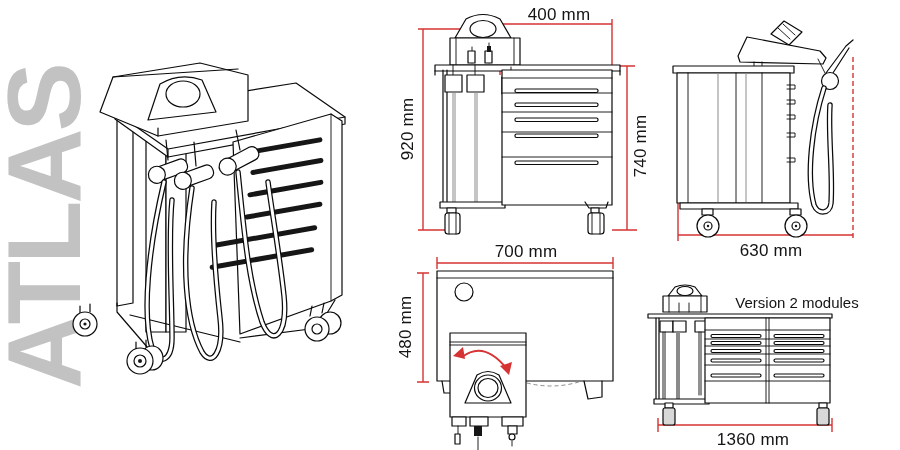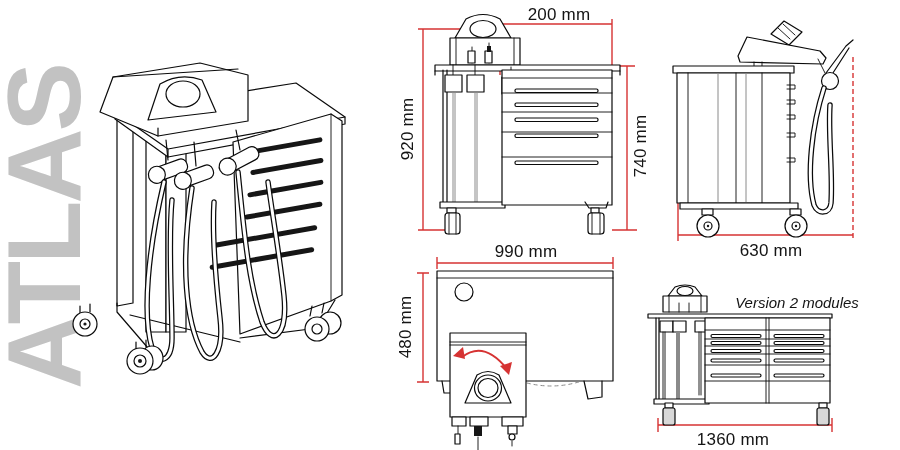--- a/index.html
+++ b/index.html
@@ -14,21 +14,21 @@
   .grayrod{stroke:var(--line-gray,#9a9a9a);stroke-width:4;fill:none;}
   .grayfill{fill:#d8d8d8;}
   .red{stroke:var(--dimension-red,#d63333);stroke-width:1.4;fill:none;}
   .reddash{stroke-dasharray:5,3;}
   .redf{fill:var(--dimension-red,#d63333);stroke:none;}
   .hose{stroke:var(--line-black,#000);stroke-width:5.5;fill:none;stroke-linecap:round;}
   .hosein{stroke:#fff;stroke-width:3;fill:none;stroke-linecap:round;}
   .dim-label{position:absolute;transform:translate(-50%,-50%);font-size:17px;color:#141414;
              white-space:nowrap;letter-spacing:0.2px;}
   .dim-label.rot{transform:translate(-50%,-50%) rotate(-90deg);}
-  .caption{position:absolute;transform:translate(-50%,-50%);font-size:15px;color:#141414;white-space:nowrap;font-style:italic;}
+  .caption{position:absolute;transform:translate(-50%,-50%);font-size:15px;color:#141414;white-space:nowrap;}
   #watermark{position:absolute;left:44px;top:227px;transform:translate(-50%,-50%) rotate(-90deg);
              transform-origin:center;font-weight:bold;font-size:104px;letter-spacing:-3px;
              color:var(--watermark-gray,#c2c2c2);line-height:1;white-space:nowrap;}
 </style>
 </head>
 <body>
 
 <div id="stage">
 
   <div id="watermark">ATLAS</div>
@@ -260,22 +260,22 @@
       <rect class="ln wh" x="131" y="91" width="50" height="3" rx="1.5"></rect>
     </g>
     <g>
       <rect class="ln wh" x="22" y="120" width="8" height="5"></rect>
       <rect class="ln grayfill" x="20" y="125" width="12" height="17" rx="2"></rect>
       <rect class="ln wh" x="176" y="120" width="8" height="5"></rect>
       <rect class="ln grayfill" x="174" y="125" width="12" height="17" rx="2"></rect>
     </g>
   </svg>
 
-  <div class="dim-label" style="left:559px;top:15px">200 mm</div>
+  <div class="dim-label" style="left:559px;top:15px">400 mm</div>
   <div class="dim-label rot" style="left:408px;top:129px">920 mm</div>
   <div class="dim-label rot" style="left:641px;top:146px">740 mm</div>
   <div class="dim-label" style="left:771px;top:251px">630 mm</div>
-  <div class="dim-label" style="left:526px;top:252px">990 mm</div>
+  <div class="dim-label" style="left:526px;top:252px">700 mm</div>
   <div class="dim-label rot" style="left:406px;top:327px">480 mm</div>
-  <div class="dim-label" style="left:733px;top:440px">1360 mm</div>
+  <div class="dim-label" style="left:753px;top:440px">1360 mm</div>
   <div class="caption" style="left:797px;top:302px">Version 2 modules</div>
 
 </div>
 
 </body></html>

